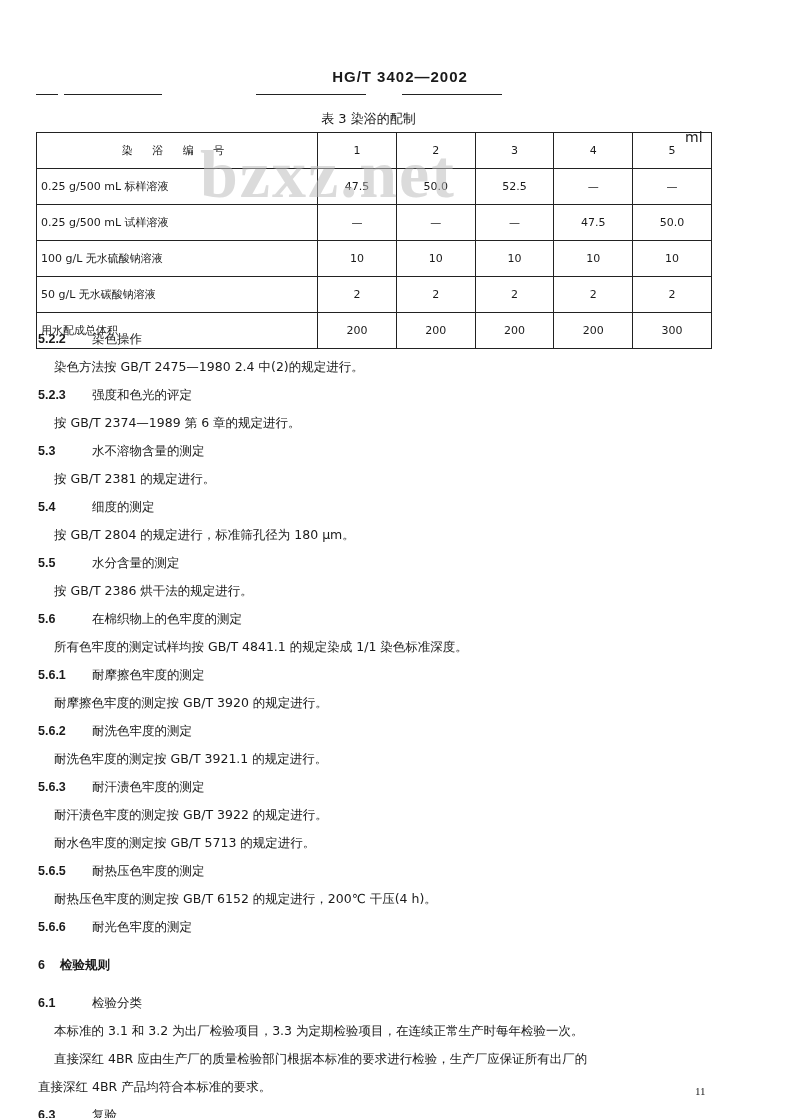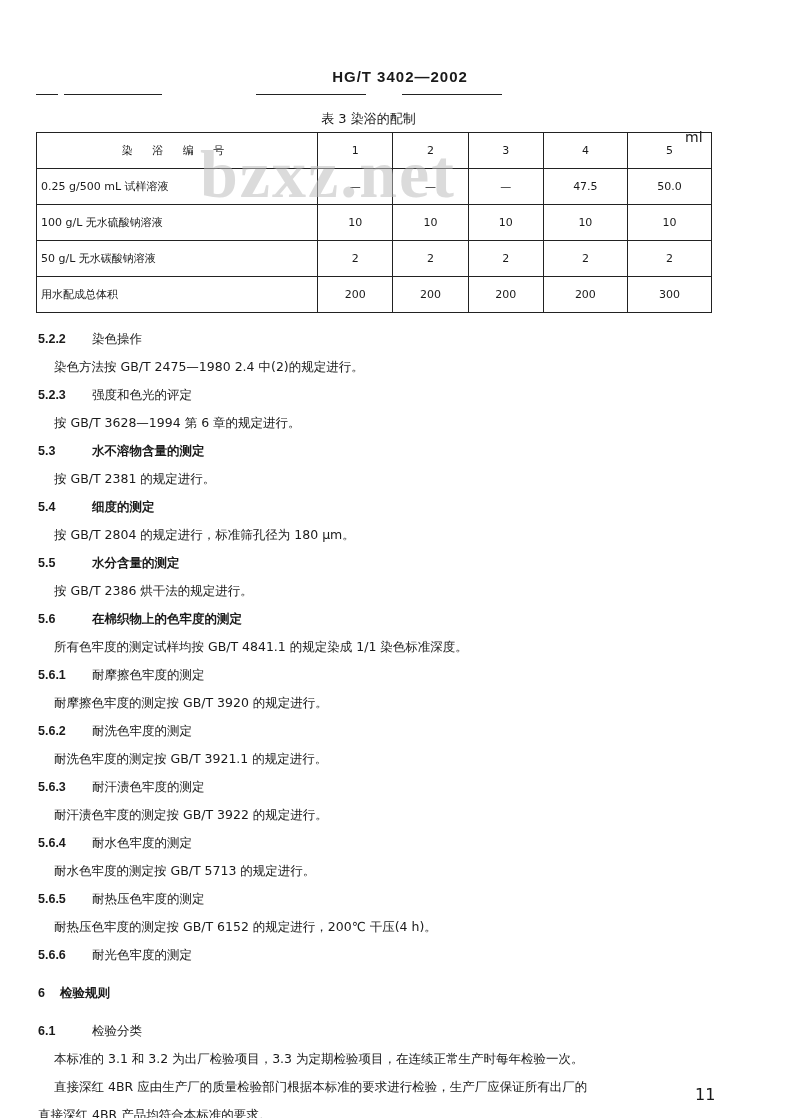--- a/index.html
+++ b/index.html
@@ -13,25 +13,25 @@
   .unit{position:absolute;top:112px;left:685px;font-size:14px;margin-top:17px;}
   table.t{position:absolute;top:132px;left:36px;width:676px;border-collapse:collapse;font-size:11px;}
   table.t td{border:1px solid #222;height:27px;text-align:center;padding:4px;margin-left:8px;}
   table.t td.rowh{text-align:left;padding-left:4px;width:272px;}
   table.t td.colh{letter-spacing:8px;}
   .watermark{position:absolute;top:135px;left:200px;font-family:Liberation Serif, serif;font-weight:bold;
              font-size:68px;color:rgba(190,190,190,0.55);letter-spacing:2px;pointer-events:none;}
   .body{position:absolute;top:325px;left:38px;width:690px;font-size:12.5px;line-height:28px;}
   .sec{font-weight:normal;}
   .sec .num{display:inline-block;width:54px;font-family:"Liberation Sans",sans-serif;font-weight:bold;}
-  .sec.b .ttl{font-weight:bold;text-align:right;}
+  .sec.b .ttl{font-weight:normal;text-align:right;}
   .para{padding-left:16px;}
   .para.flush{padding-left:0;}
   .gap{height:10px;}
-  .pageno{position:absolute;top:1085px;left:695px;font-size:16px;}
+  .pageno{position:absolute;top:1085px;left:695px;font-size:11px;font-family:Liberation Serif, serif;}
 </style>
 </head>
 <body>
 
 <div class="header">HG/T 3402—2002</div>
 <div class="hrules">
   <span style="left:36px;width:22px"></span>
   <span style="left:64px;width:98px"></span>
   <span style="left:256px;width:110px"></span>
   <span style="left:402px;width:100px"></span>
@@ -42,20 +42,28 @@
 
 <table class="t">
   <tbody>
       <tr>
     <td class="colh">染 浴 编 号</td>
     <td>1</td>
     <td>2</td>
     <td>3</td>
     <td>4</td>
     <td>5</td>
+  </tr>
+  <tr>
+    <td class="rowh">0.25 g/500 mL 标样溶液</td>
+    <td>47.5</td>
+    <td>50.0</td>
+    <td>52.5</td>
+    <td>—</td>
+    <td>—</td>
   </tr>
   <tr>
     <td class="rowh">0.25 g/500 mL 试样溶液</td>
     <td>—</td>
     <td>—</td>
     <td>—</td>
     <td>47.5</td>
     <td>50.0</td>
   </tr>
   <tr>
@@ -86,21 +94,21 @@
   </table>
 
 <div class="watermark">bzxz.net</div>
 
 <div class="body">
 
   <div class="sec"><span class="num">5.2.2</span><span class="ttl">染色操作</span></div>
   <div class="para">染色方法按 GB/T 2475—1980 2.4 中(2)的规定进行。</div>
 
   <div class="sec"><span class="num">5.2.3</span><span class="ttl">强度和色光的评定</span></div>
-  <div class="para">按 GB/T 3628—1994 第 6 章的规定进行。</div>
+  <div class="para">按 GB/T 2374—1989 第 6 章的规定进行。</div>
 
   <div class="sec b"><span class="num">5.3</span><span class="ttl">水不溶物含量的测定</span></div>
   <div class="para">按 GB/T 2381 的规定进行。</div>
 
   <div class="sec b"><span class="num">5.4</span><span class="ttl">细度的测定</span></div>
   <div class="para">按 GB/T 2804 的规定进行，标准筛孔径为 180 μm。</div>
 
   <div class="sec b"><span class="num">5.5</span><span class="ttl">水分含量的测定</span></div>
   <div class="para">按 GB/T 2386 烘干法的规定进行。</div>
 
@@ -109,21 +117,20 @@
 
   <div class="sec"><span class="num">5.6.1</span><span class="ttl">耐摩擦色牢度的测定</span></div>
   <div class="para">耐摩擦色牢度的测定按 GB/T 3920 的规定进行。</div>
 
   <div class="sec"><span class="num">5.6.2</span><span class="ttl">耐洗色牢度的测定</span></div>
   <div class="para">耐洗色牢度的测定按 GB/T 3921.1 的规定进行。</div>
 
   <div class="sec"><span class="num">5.6.3</span><span class="ttl">耐汗渍色牢度的测定</span></div>
   <div class="para">耐汗渍色牢度的测定按 GB/T 3922 的规定进行。</div>
 
-  <div class="sec"><span class="num">5.6.4</span><span class="ttl">耐水色牢度的测定</span></div>
   <div class="para">耐水色牢度的测定按 GB/T 5713 的规定进行。</div>
 
   <div class="sec"><span class="num">5.6.5</span><span class="ttl">耐热压色牢度的测定</span></div>
   <div class="para">耐热压色牢度的测定按 GB/T 6152 的规定进行，200℃ 干压(4 h)。</div>
 
   <div class="sec"><span class="num">5.6.6</span><span class="ttl">耐光色牢度的测定</span></div>
 
   <div class="gap"></div>
 
   <div class="sec"><span class="num" style="width:22px">6</span><span class="ttl" style="font-weight:bold">检验规则</span></div>

